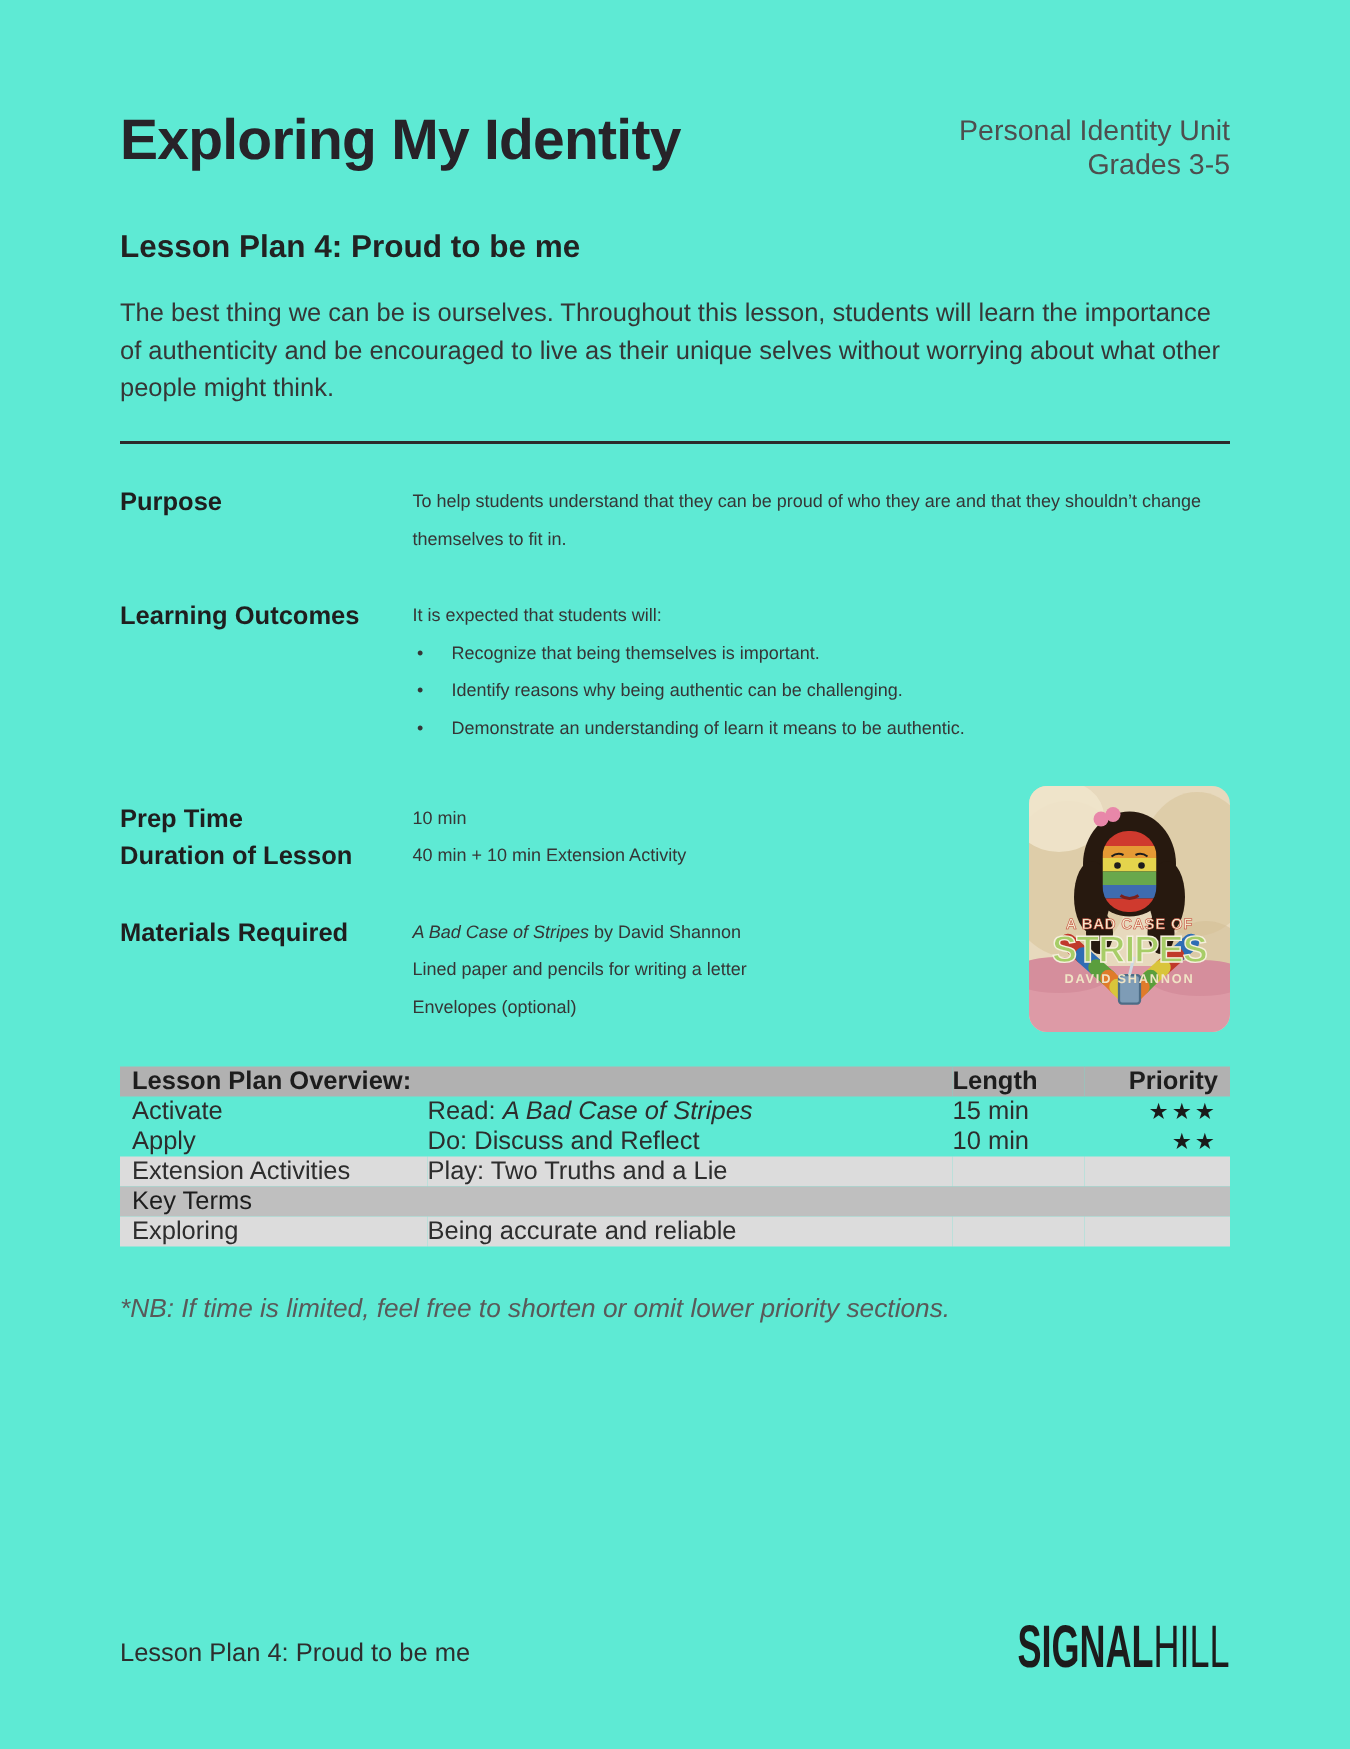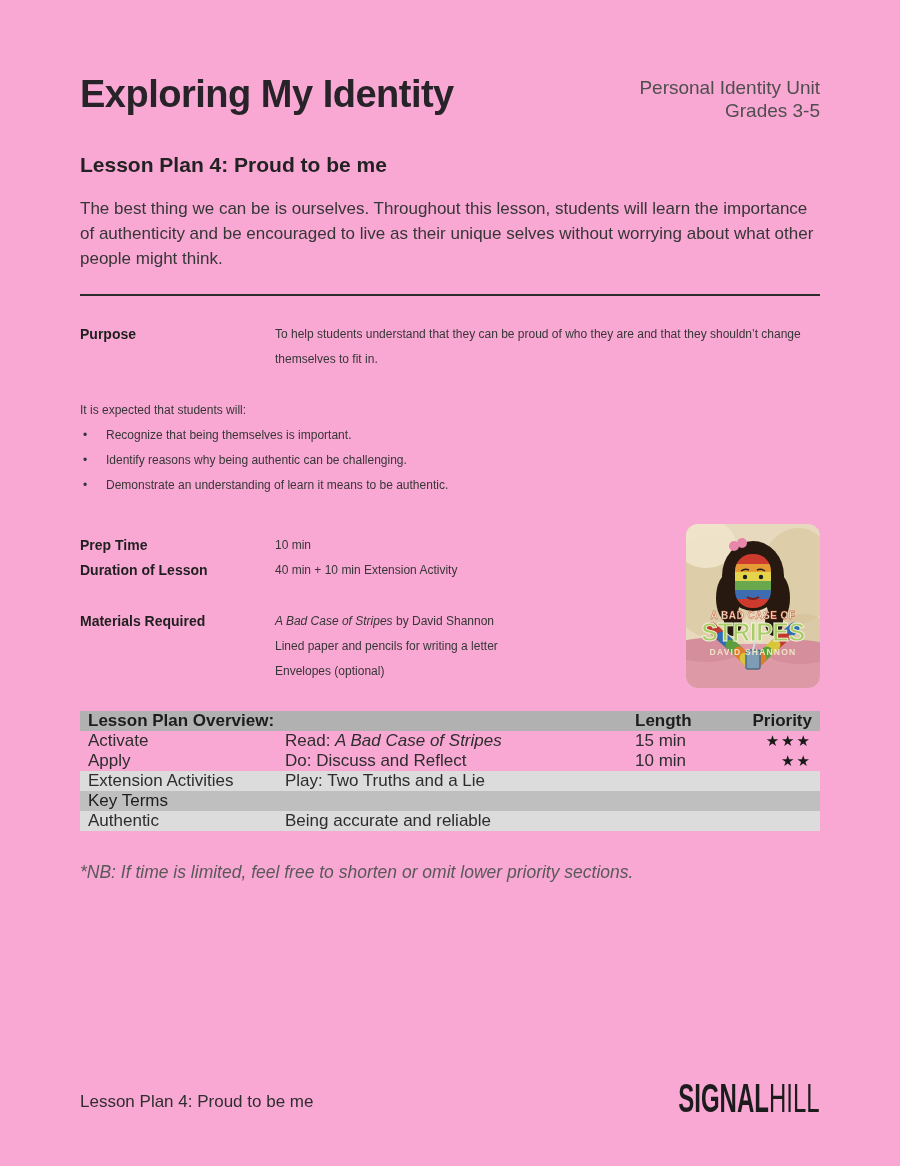--- a/index.html
+++ b/index.html
@@ -2,39 +2,39 @@
 <html><head>
 <meta charset="utf-8">
 <style>
   * { margin: 0; padding: 0; box-sizing: border-box; }
   html, body { background: #ffffff; }
   body {
     width: 900px; height: 1166px;
     font-family: "Liberation Sans", "DejaVu Sans", sans-serif;
     color: #333333;
   }
-  .page { position: relative; width: 900px; height: 1166px; background: #f9a8d4; overflow: hidden; }
+  .page { position: relative; width: 900px; height: 1166px; background: #5eead4; overflow: hidden; }
   .content { padding: 0 80px; }
 
   
   .header-row { display: flex; justify-content: space-between; align-items: flex-start; padding-top: 72px; }
   .page-title {
     font-size: 38px; font-weight: 800; letter-spacing: -0.5px;
     color: #272329; line-height: 1.2; white-space: nowrap;
   }
   .unit-info { text-align: right; font-size: 19px; line-height: 23px; color: #4e4e4e; padding-top: 4px; }
   .lesson-title { font-size: 21px; font-weight: 700; color: #222222; margin-top: 31px; }
   .intro { font-size: 17px; line-height: 25px; color: #363636; margin-top: 19px; max-width: 745px; }
 
   .rule { height: 2px; background: #2b2b2b; border: none; margin-top: 23px; }
 
   
   .details { position: relative; padding-top: 26px; }
   .detail-row { display: flex; }
-  .detail-label { width: 195px; flex-shrink: 0; font-weight: 700; font-size: 14px; line-height: 25px; color: #1f1f1f; }
+  .detail-label { width: 195px; flex-shrink: 0; font-weight: 700; font-size: 17px; line-height: 25px; color: #1f1f1f; }
   .detail-value { font-size: 12px; line-height: 25px; color: #363636; }
   .purpose-value { max-width: 535px; }
   .mb-26 { margin-bottom: 26px; }
   .mb-35 { margin-bottom: 35px; }
   .outcomes { list-style: none; }
   .outcomes li { position: relative; padding-left: 26px; line-height: 25px; }
   .outcomes li::before { content: "\2022"; position: absolute; left: 3px; color: #363636; }
   .italic { font-style: italic; }
 
   
@@ -85,20 +85,21 @@
     <hr class="rule">
 
     <section class="details">
 
       <div class="detail-row mb-26">
         <div class="detail-label">Purpose</div>
         <div class="detail-value purpose-value">To help students understand that they can be proud of who they are and that they shouldn’t change themselves to fit in.</div>
       </div>
 
       <div class="detail-row mb-35">
+        <div class="detail-label">Learning Outcomes</div>
         <div class="detail-value">
           <div>It is expected that students will:</div>
           <ul class="outcomes">
             <li>Recognize that being themselves is important.</li>
             <li>Identify reasons why being authentic can be challenging.</li>
             <li>Demonstrate an understanding of learn it means to be authentic.</li>
           </ul>
         </div>
       </div>
 
@@ -216,21 +217,21 @@
         <tr class="row-alt">
           <td class="c1">Extension Activities</td>
           <td>Play: Two Truths and a Lie</td>
           <td class="c3"></td>
           <td class="c4 stars"></td>
         </tr>
         <tr class="key-terms-row">
           <td class="c1" colspan="4">Key Terms</td>
         </tr>
         <tr class="row-alt">
-          <td class="c1">Authentic</td>
+          <td class="c1">Exploring</td>
           <td>Being accurate and reliable</td>
           <td class="c3"></td>
           <td class="c4"></td>
         </tr>
       </tbody>
     </table>
 
     <p class="nb-note">*NB: If time is limited, feel free to shorten or omit lower priority sections.</p>
 
   </div>

